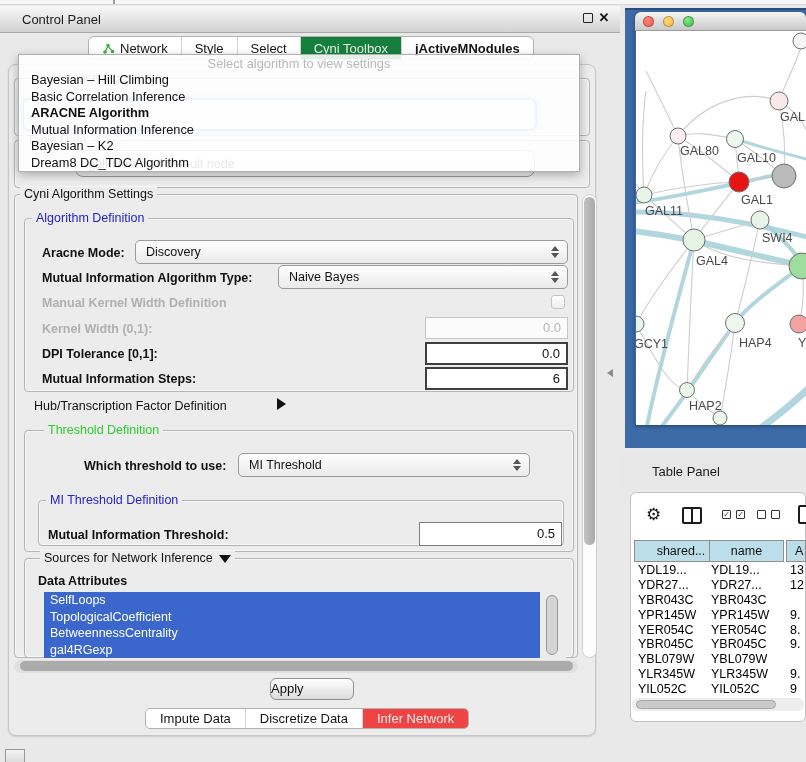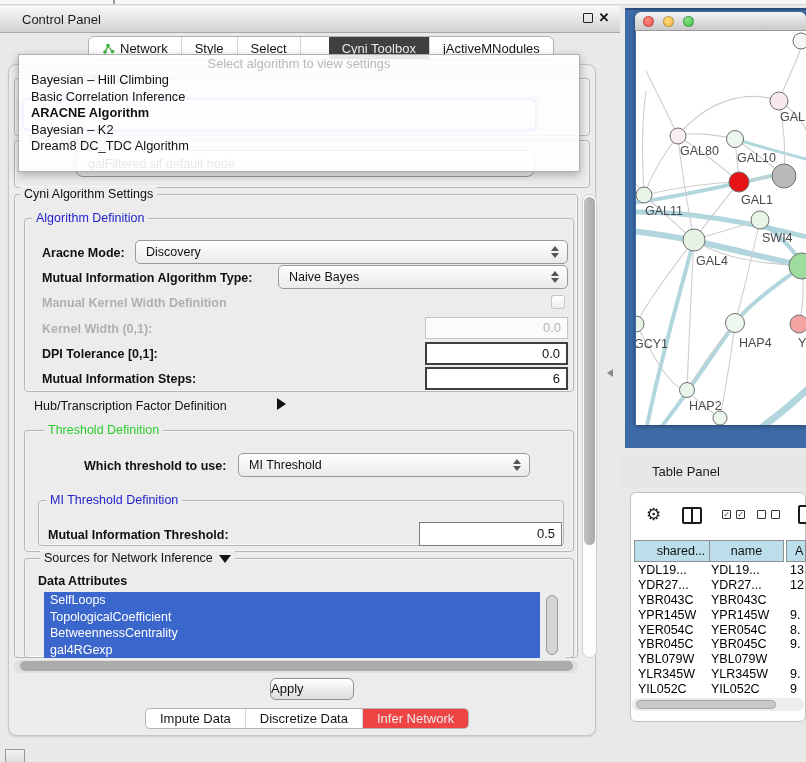--- a/index.html
+++ b/index.html
@@ -15,22 +15,22 @@
     background:linear-gradient(#f8f8f8,#d2d2d2); border-bottom:1px solid #a8a8a8;
     display:flex; align-items:center; }
   .cp-title { margin-left:22px; font-size:13px; color:#1c1c1c; }
   .float-btn { left:583px; top:13px; width:10px; height:10px; border:1.6px solid #222; border-radius:1px; }
   .close-btn { left:597px; top:10px; width:14px; height:16px; font-size:13px; font-weight:bold; color:#111; text-align:center; line-height:16px; }
 
   
   .tabbar { left:88px; top:36px; height:24px; display:flex; align-items:stretch;
     background:#ffffff; border:1px solid #b2b2b2; border-radius:6px; overflow:hidden; }
   .tab { display:flex; align-items:center; gap:5px; padding:2px 13px; font-size:13px; color:#151515; border-right:1px solid #d5d5d5; }
-  .tab:last-child { border-right:none; }
-  .tab.sel { background:#404040; color:#ececec;margin-left:28px; }
+  .tab:last-child { border-right:none;font-weight:bold; }
+  .tab.sel { background:#15803d; color:#ececec; }
   .net-icon { width:13px; height:13px; display:inline-block; }
 
   
   .outer-panel { left:8px; top:64px; width:588px; height:672px; background:#ececec;
     border:1px solid #c6c6c6; border-radius:8px; box-shadow:0 1px 2px rgba(0,0,0,.12); }
 
   
   .group { position:absolute; border:1px solid #b5b5b5; border-radius:4px;
     box-shadow:inset 0 0 0 1px rgba(255,255,255,.55); }
   .gtitle { position:absolute; font-size:12.5px; background:#ececec; padding:0 4px; white-space:nowrap; }
@@ -171,20 +171,21 @@
   <div class="abs ghost-combo">
     <span>galFiltered.sif default node</span>
   </div>
 
   <div class="abs popup">
     <div class="popup-ph">Select algorithm to view settings</div>
     <div id="algo-list">
         <div class="popup-item">Bayesian – Hill Climbing</div>
         <div class="popup-item">Basic Correlation Inference</div>
         <div class="popup-item bold">ARACNE Algorithm</div>
+        <div class="popup-item">Mutual Information Inference</div>
         <div class="popup-item">Bayesian – K2</div>
         <div class="popup-item">Dream8 DC_TDC Algorithm</div>
       </div>
   </div>
 
   <div class="group" style="left:14px; top:194px; width:564px; height:464px;"></div>
   <span class="gtitle black-t abs" style="left:20px; top:187px;">Cyni Algorithm Settings</span>
 
   <div class="group" style="left:24px; top:218px; width:550px; height:174px;"></div>
   <span class="gtitle blue-t abs" style="left:32px; top:211px;">Algorithm Definition</span>

